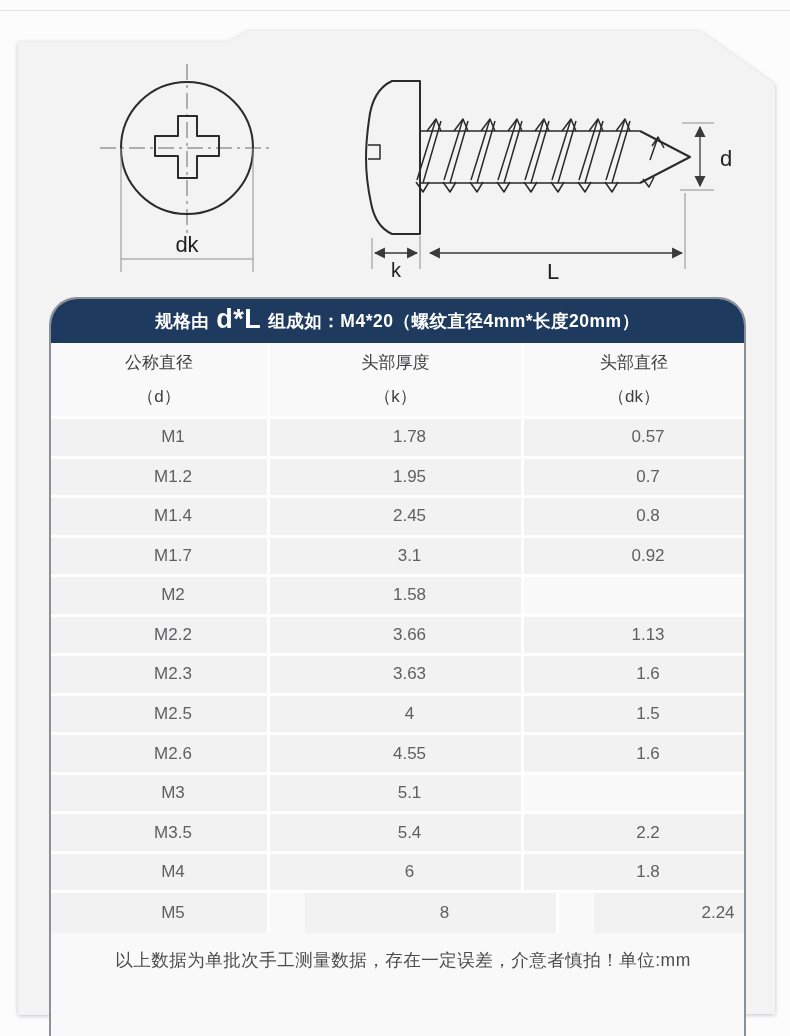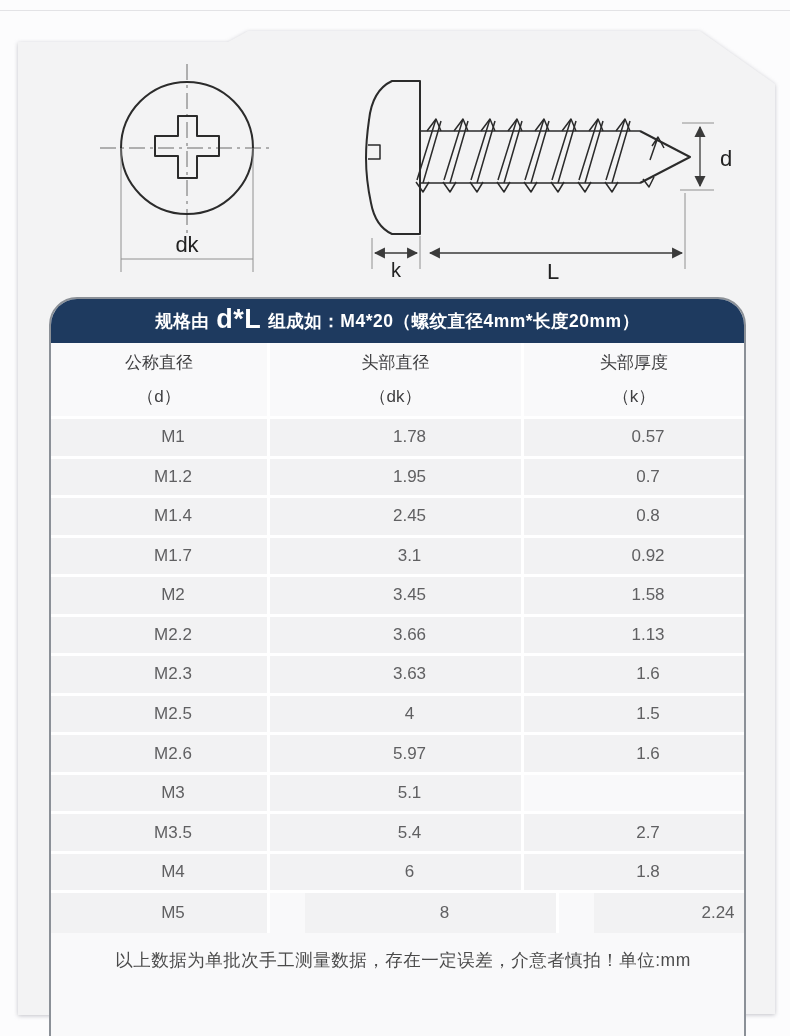--- a/index.html
+++ b/index.html
@@ -153,26 +153,26 @@
       <span class="formula">d*L</span>
       <span>组成如：M4*20（螺纹直径4mm*长度20mm）</span>
     </div>
 
     <div class="colhead">
       <div class="colhead-cell">
         <div>公称直径</div>
         <div>（d）</div>
       </div>
       <div class="colhead-cell">
+        <div>头部厚度</div>
+        <div>（k）</div>
+      </div>
+      <div class="colhead-cell">
         <div>头部直径</div>
         <div>（dk）</div>
-      </div>
-      <div class="colhead-cell">
-        <div>头部厚度</div>
-        <div>（k）</div>
       </div>
     </div>
 
     <div class="tbody">
         <div class="trow">
           <div class="tcell">M1</div>
           <div class="tcell">1.78</div>
           <div class="tcell">0.57</div>
         </div>
         <div class="trow">
@@ -185,51 +185,50 @@
           <div class="tcell">2.45</div>
           <div class="tcell">0.8</div>
         </div>
         <div class="trow">
           <div class="tcell">M1.7</div>
           <div class="tcell">3.1</div>
           <div class="tcell">0.92</div>
         </div>
         <div class="trow">
           <div class="tcell">M2</div>
-          <div class="tcell">3.45</div>
           <div class="tcell">1.58</div>
         </div>
         <div class="trow">
           <div class="tcell">M2.2</div>
           <div class="tcell">3.66</div>
           <div class="tcell">1.13</div>
         </div>
         <div class="trow">
           <div class="tcell">M2.3</div>
           <div class="tcell">3.63</div>
           <div class="tcell">1.6</div>
         </div>
         <div class="trow">
           <div class="tcell">M2.5</div>
           <div class="tcell">4</div>
           <div class="tcell">1.5</div>
         </div>
         <div class="trow">
           <div class="tcell">M2.6</div>
-          <div class="tcell">5.97</div>
+          <div class="tcell">4.55</div>
           <div class="tcell">1.6</div>
         </div>
         <div class="trow">
           <div class="tcell">M3</div>
           <div class="tcell">5.1</div>
         </div>
         <div class="trow">
           <div class="tcell">M3.5</div>
           <div class="tcell">5.4</div>
-          <div class="tcell">2.7</div>
+          <div class="tcell">2.2</div>
         </div>
         <div class="trow">
           <div class="tcell">M4</div>
           <div class="tcell">6</div>
           <div class="tcell">1.8</div>
         </div>
         <div class="trow">
           <div class="tcell">M5</div>
           <div class="tcell">8</div>
           <div class="tcell">2.24</div>

